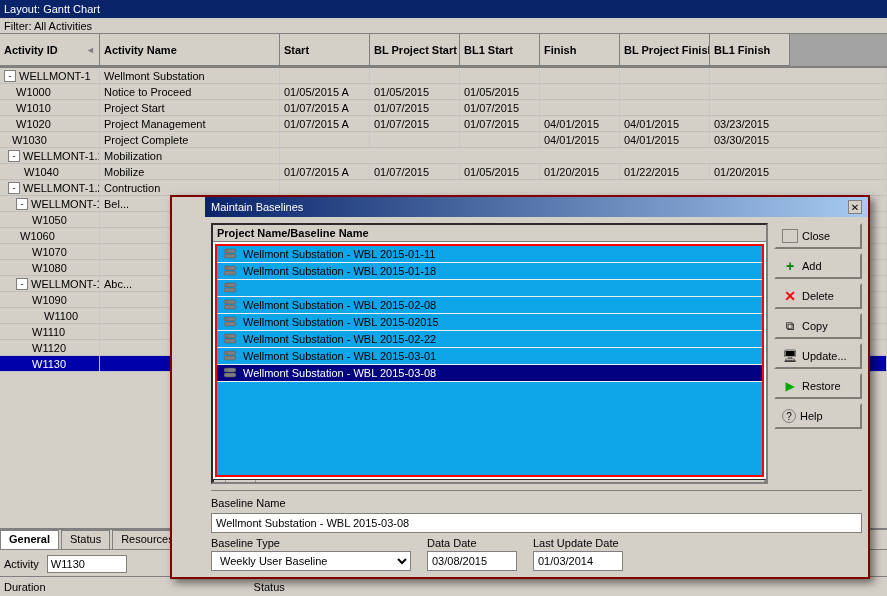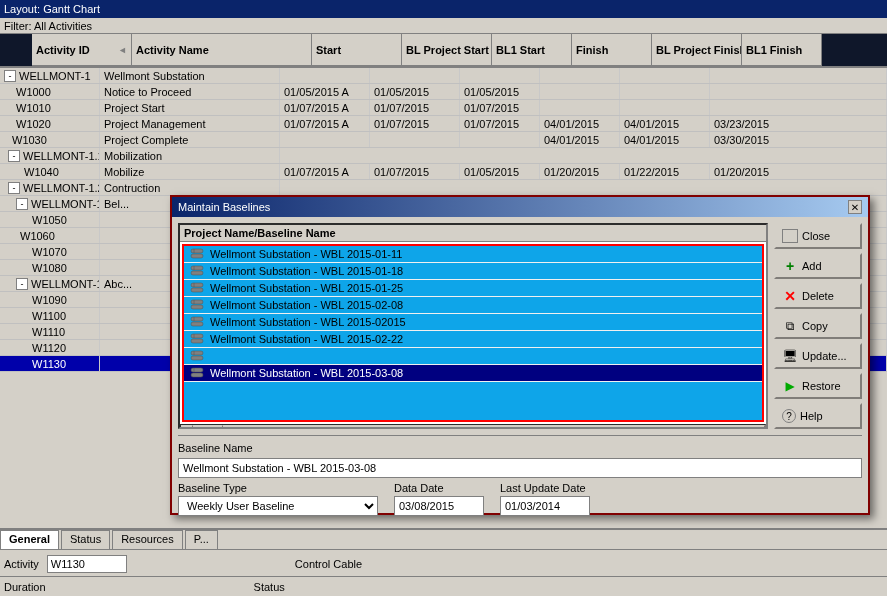--- a/index.html
+++ b/index.html
@@ -110,25 +110,26 @@
       background: white;
       font-weight: bold;
     }
 
     
     .modal-overlay {
       position: absolute;
       top: 195px;
       left: 170px;
       width: 700px;
-      height: 320px;
+      height: 384px;
       background: #d4d0c8;
       border: 2px solid #800000;
       box-shadow: 4px 4px 8px rgba(0,0,0,0.5);
       z-index: 100;
+      padding-left: 33px;
     }
 
     .modal-title-bar {
       background: linear-gradient(to right, #0a246a, #a6caf0);
       color: white;
       padding: 3px 6px;
       display: flex;
       align-items: center;
       justify-content: space-between;
       height: 20px;
@@ -306,21 +307,21 @@
 <div class="main-window">
 
   <div class="title-bar">
     <span>Layout: Gantt Chart</span>
   </div>
 
   <div class="filter-bar">
     <span>Filter: All Activities</span>
   </div>
 
-  <div style="display:flex; background:#0f172a; border-bottom:2px solid #808080; height:34px;padding-left:32px;">
+  <div style="display:flex; background:#a3a3a3; border-bottom:2px solid #808080; height:34px;">
     <div class="col-header" style="width:100px; min-width:100px; flex-shrink:0;">
       <span>Activity ID</span>
       <span style="margin-left:auto; color:#808080; font-size:9px;">◄</span>
     </div>
     <div class="col-header" style="width:180px; min-width:180px; flex-shrink:0;">
       <span>Activity Name</span>
     </div>
     <div class="col-header" style="width:90px; min-width:90px; flex-shrink:0;">
       <span>Start</span>
     </div>
@@ -466,21 +467,21 @@
       </div>
       <div class="cell" style="width:180px;">Abc...</div>
       <div class="cell" style="flex:1;"></div>
     </div>
 
     <div class="table-row">
       <div class="cell" style="width:100px; min-width:100px; flex-shrink:0; padding-left:32px;">W1090</div>
       <div class="cell" style="flex:1;"></div>
     </div>
     <div class="table-row">
-      <div class="cell" style="width:100px; min-width:100px; flex-shrink:0; padding-left:32px;">W1100</div>
+      <div class="cell" style="width:100px; min-width:100px; flex-shrink:0; padding-left:44px;">W1100</div>
       <div class="cell" style="flex:1;"></div>
     </div>
     <div class="table-row">
       <div class="cell" style="width:100px; min-width:100px; flex-shrink:0; padding-left:32px;">W1110</div>
       <div class="cell" style="flex:1;"></div>
     </div>
     <div class="table-row">
       <div class="cell" style="width:100px; min-width:100px; flex-shrink:0; padding-left:32px;">W1120</div>
       <div class="cell" style="flex:1;"></div>
     </div>
@@ -524,21 +525,20 @@
                 <span>Wellmont Substation - WBL 2015-01-18</span>
               </div>
               <div class="modal-list-item">
                 <span style="width: 18px; height: 12px; margin-right: 4px; display: inline-flex; align-items: center; justify-content: center; flex-shrink: 0;">
                   <svg width="14" height="12" viewBox="0 0 14 12">
       <rect x="1" y="1" width="12" height="4" rx="2" fill="#808080" stroke="#505050" stroke-width="0.5"></rect>
       <rect x="1" y="6" width="12" height="4" rx="2" fill="#808080" stroke="#505050" stroke-width="0.5"></rect>
       <line x1="4" y1="1" x2="4" y2="5" stroke="#505050" stroke-width="0.5"></line>
     </svg>
                 </span>
-                <span>Wellmont Substation - WBL 2015-01-25</span>
               </div>
               <div class="modal-list-item">
                 <span style="width: 18px; height: 12px; margin-right: 4px; display: inline-flex; align-items: center; justify-content: center; flex-shrink: 0;">
                   <svg width="14" height="12" viewBox="0 0 14 12">
       <rect x="1" y="1" width="12" height="4" rx="2" fill="#808080" stroke="#505050" stroke-width="0.5"></rect>
       <rect x="1" y="6" width="12" height="4" rx="2" fill="#808080" stroke="#505050" stroke-width="0.5"></rect>
       <line x1="4" y1="1" x2="4" y2="5" stroke="#505050" stroke-width="0.5"></line>
     </svg>
                 </span>
                 <span>Wellmont Substation - WBL 2015-02-08</span>
@@ -564,20 +564,21 @@
                 <span>Wellmont Substation - WBL 2015-02-22</span>
               </div>
               <div class="modal-list-item">
                 <span style="width: 18px; height: 12px; margin-right: 4px; display: inline-flex; align-items: center; justify-content: center; flex-shrink: 0;">
                   <svg width="14" height="12" viewBox="0 0 14 12">
       <rect x="1" y="1" width="12" height="4" rx="2" fill="#808080" stroke="#505050" stroke-width="0.5"></rect>
       <rect x="1" y="6" width="12" height="4" rx="2" fill="#808080" stroke="#505050" stroke-width="0.5"></rect>
       <line x1="4" y1="1" x2="4" y2="5" stroke="#505050" stroke-width="0.5"></line>
     </svg>
                 </span>
+                <span>Wellmont Substation - WBL 2015-03-01</span>
               </div>
               <div class="modal-list-item selected">
                 <span style="width: 18px; height: 12px; margin-right: 4px; display: inline-flex; align-items: center; justify-content: center; flex-shrink: 0;">
                   <svg width="14" height="12" viewBox="0 0 14 12">
       <rect x="1" y="1" width="12" height="4" rx="2" fill="#808080" stroke="#505050" stroke-width="0.5"></rect>
       <rect x="1" y="6" width="12" height="4" rx="2" fill="#808080" stroke="#505050" stroke-width="0.5"></rect>
       <line x1="4" y1="1" x2="4" y2="5" stroke="#505050" stroke-width="0.5"></line>
     </svg>
                 </span>
                 <span>Wellmont Substation - WBL 2015-03-08</span>

